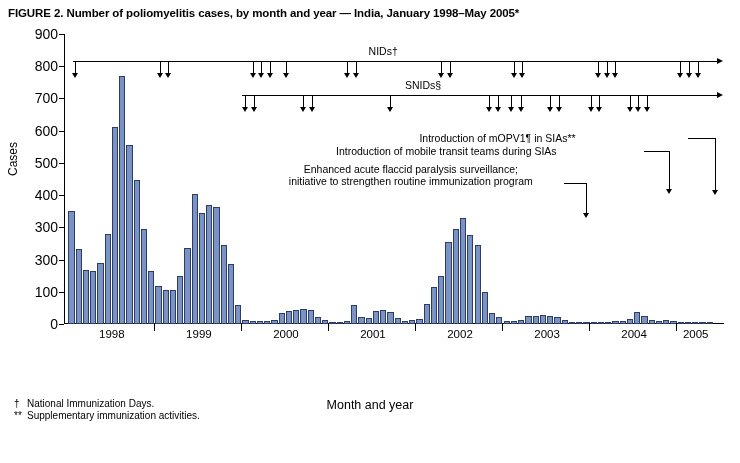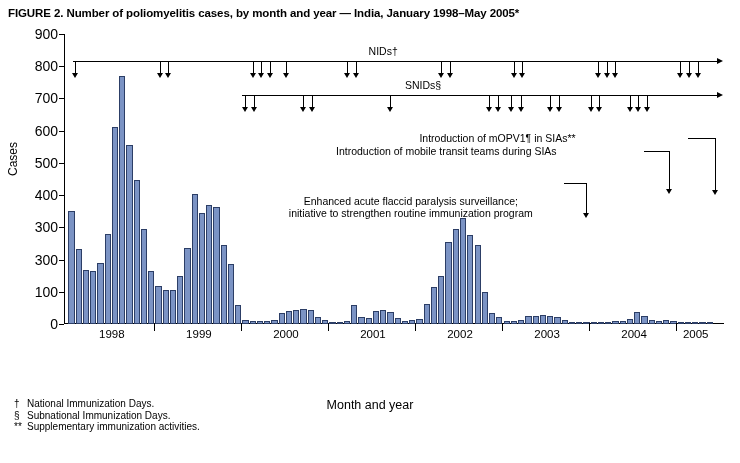--- a/index.html
+++ b/index.html
@@ -287,30 +287,29 @@
         <div class="arrowhead" style="left: 580.121px; top: 73.2222px;"></div>
         <div class="ann-label" style="left: 340.879px; top: 45.2222px;">SNIDs§</div>
         <div class="callout" style="left: 355.385px; top: 98.2778px;">Introduction of mOPV1¶ in SIAs**</div>
         <div class="arrowline" style="left: 623.736px; top: 104.278px; width: 27.5604px; height: 1px;"></div>
         <div class="arrowline" style="left: 651.297px; top: 104.278px; width: 1px; height: 52px;"></div>
         <div class="arrowhead" style="left: 648.297px; top: 156.278px;"></div>
         <div class="callout" style="left: 271.978px; top: 111.167px;">Introduction of mobile transit teams during SIAs</div>
         <div class="arrowline" style="left: 580.22px; top: 117.167px; width: 24.6593px; height: 1px;"></div>
         <div class="arrowline" style="left: 604.879px; top: 117.167px; width: 1px; height: 38px;"></div>
         <div class="arrowhead" style="left: 601.879px; top: 155.167px;"></div>
-        <div class="callout" style="left: 224.835px; top: 128.889px; text-align: center; margin-top: 32px;">
+        <div class="callout" style="left: 224.835px; top: 128.889px; text-align: center;">
           <div>Enhanced acute flaccid paralysis surveillance;</div>
           <div>initiative to strengthen routine immunization program</div>
         </div>
         <div class="arrowline" style="left: 500.44px; top: 148.889px; width: 21.7582px; height: 1px;"></div>
         <div class="arrowline" style="left: 522.198px; top: 148.889px; width: 1px; height: 30px;"></div>
         <div class="arrowhead" style="left: 519.198px; top: 178.889px;"></div>
       </div>
   </div>
   <div id="y-title">Cases</div>
   <div id="x-title">Month and year</div>
 </div>
 
 <div id="footnotes">
     <div><span class="fn-mark">†</span><span>National Immunization Days.</span></div>
-    <div><span class="fn-mark">§</span><span>Subnational Immunization Days.</span></div>
     <div><span class="fn-mark">**</span><span>Supplementary immunization activities.</span></div>
   </div>
 
 </body></html>

